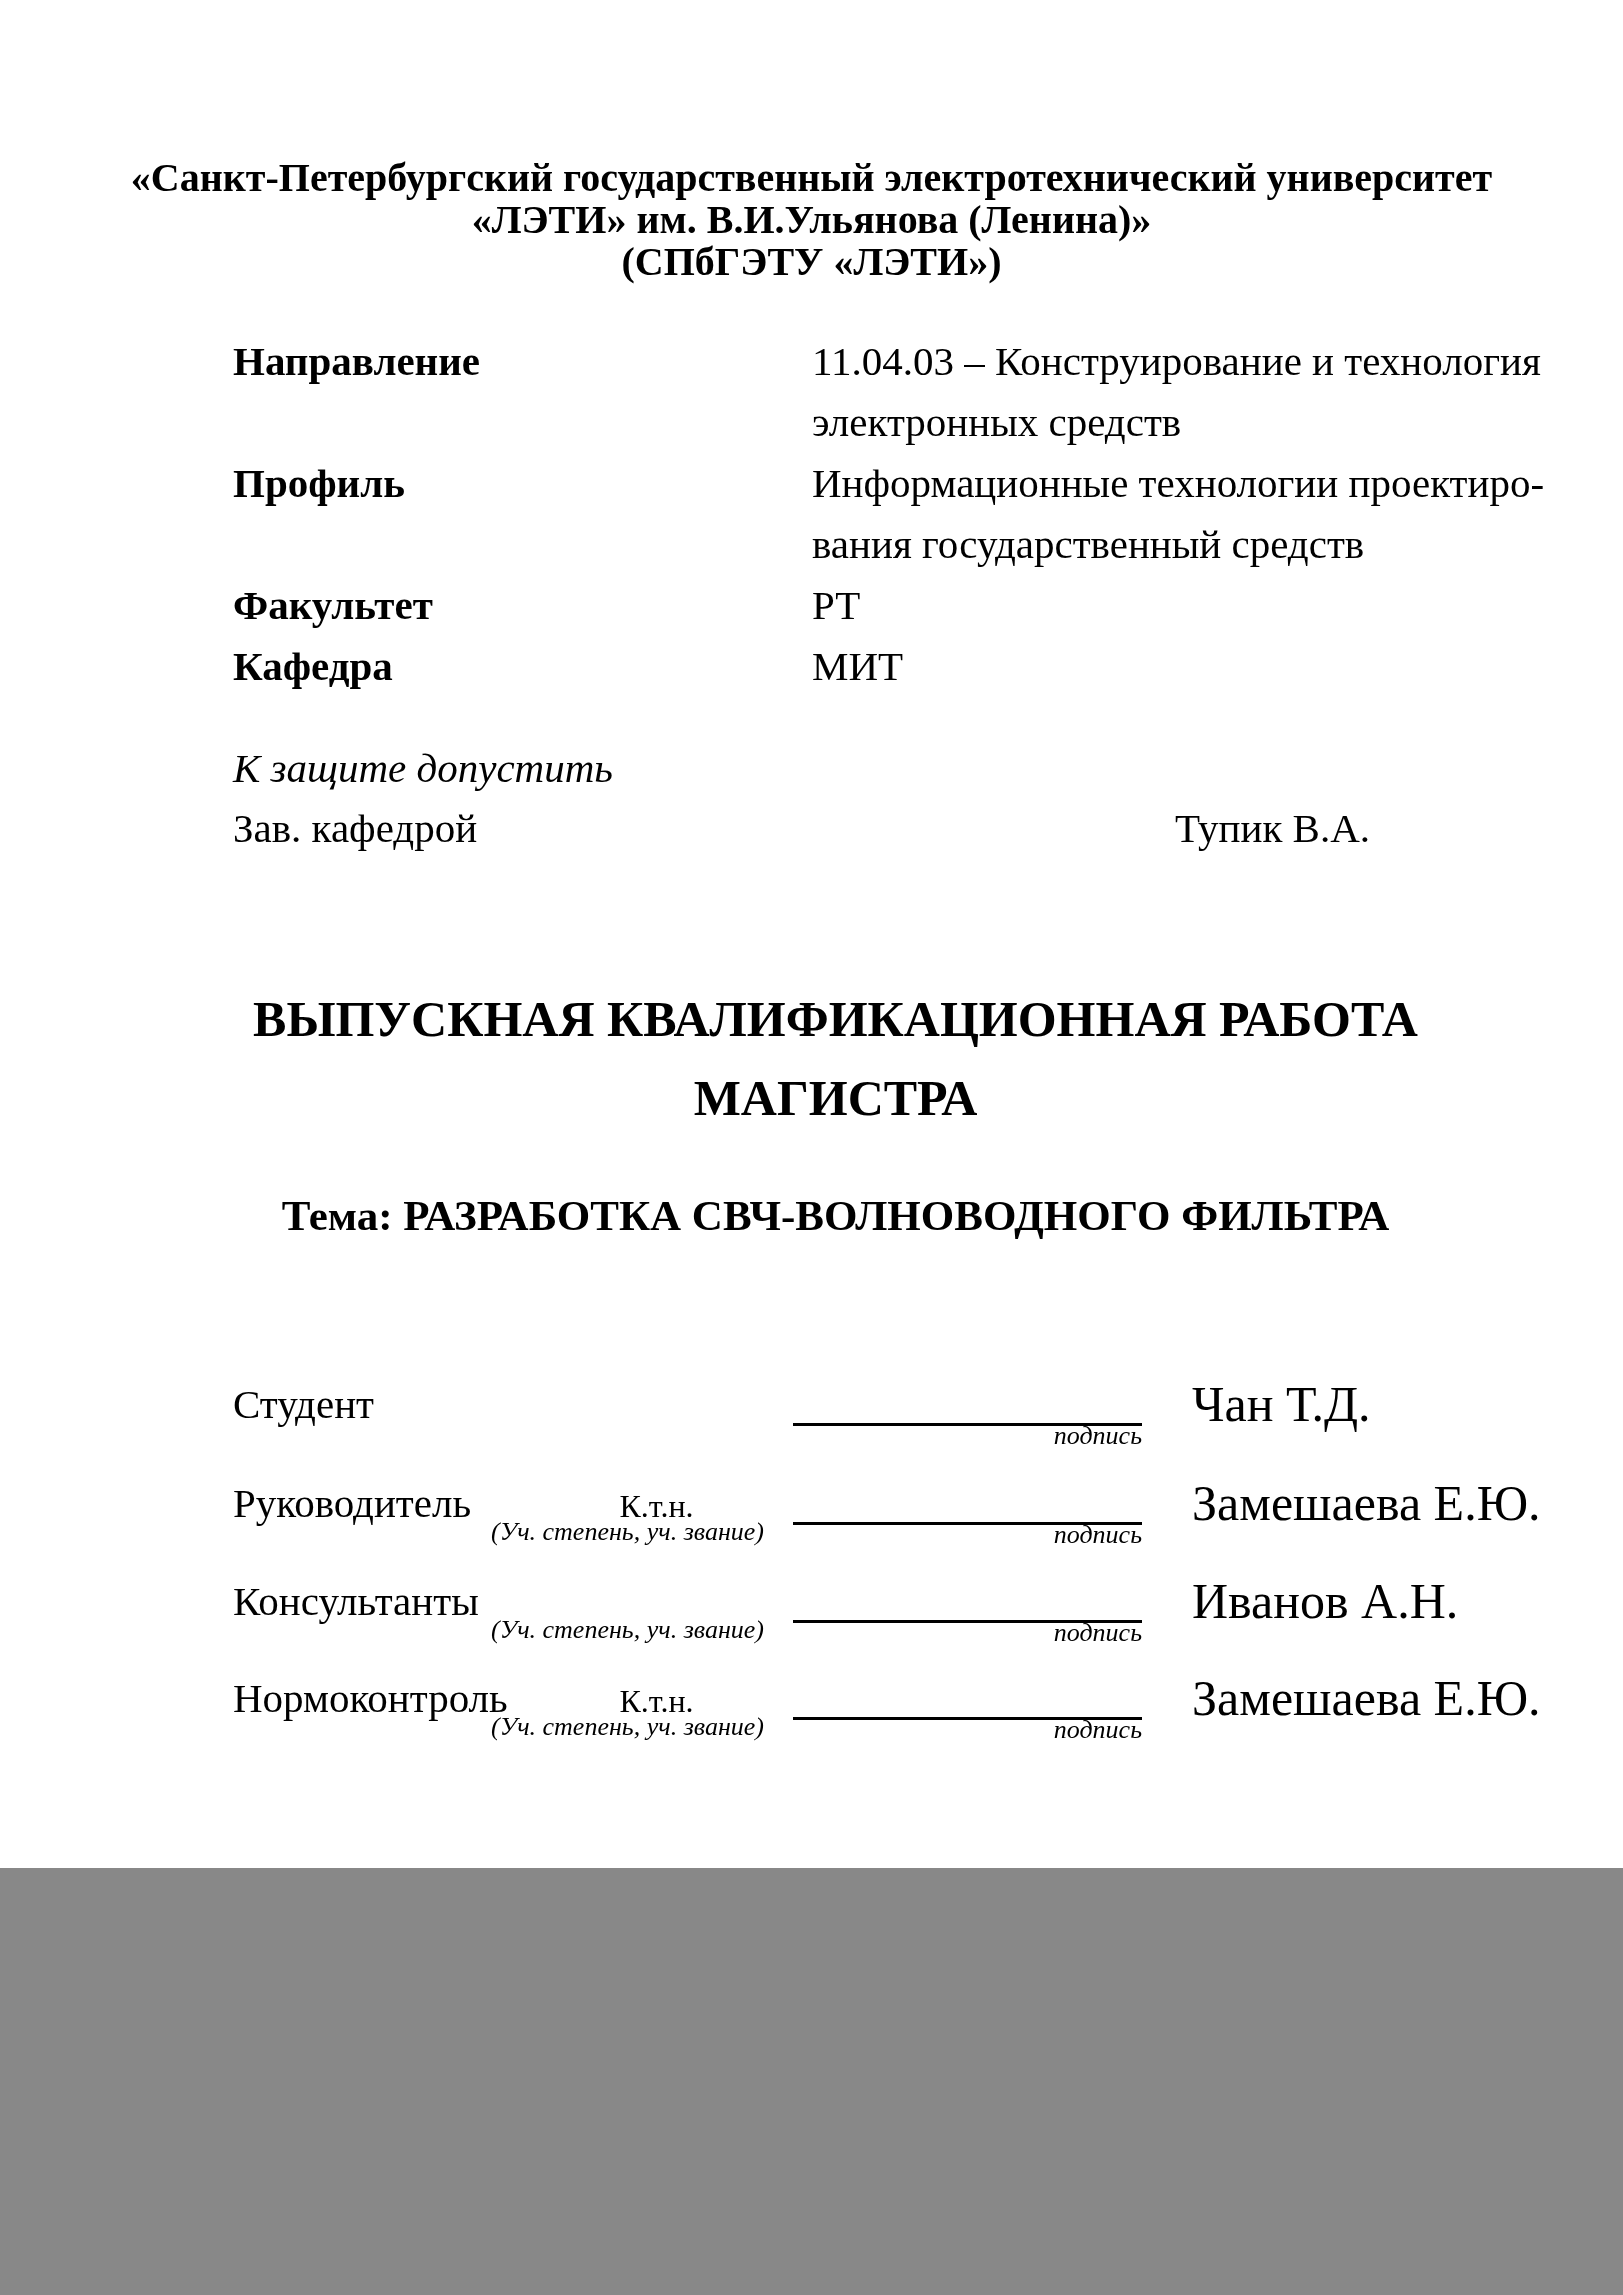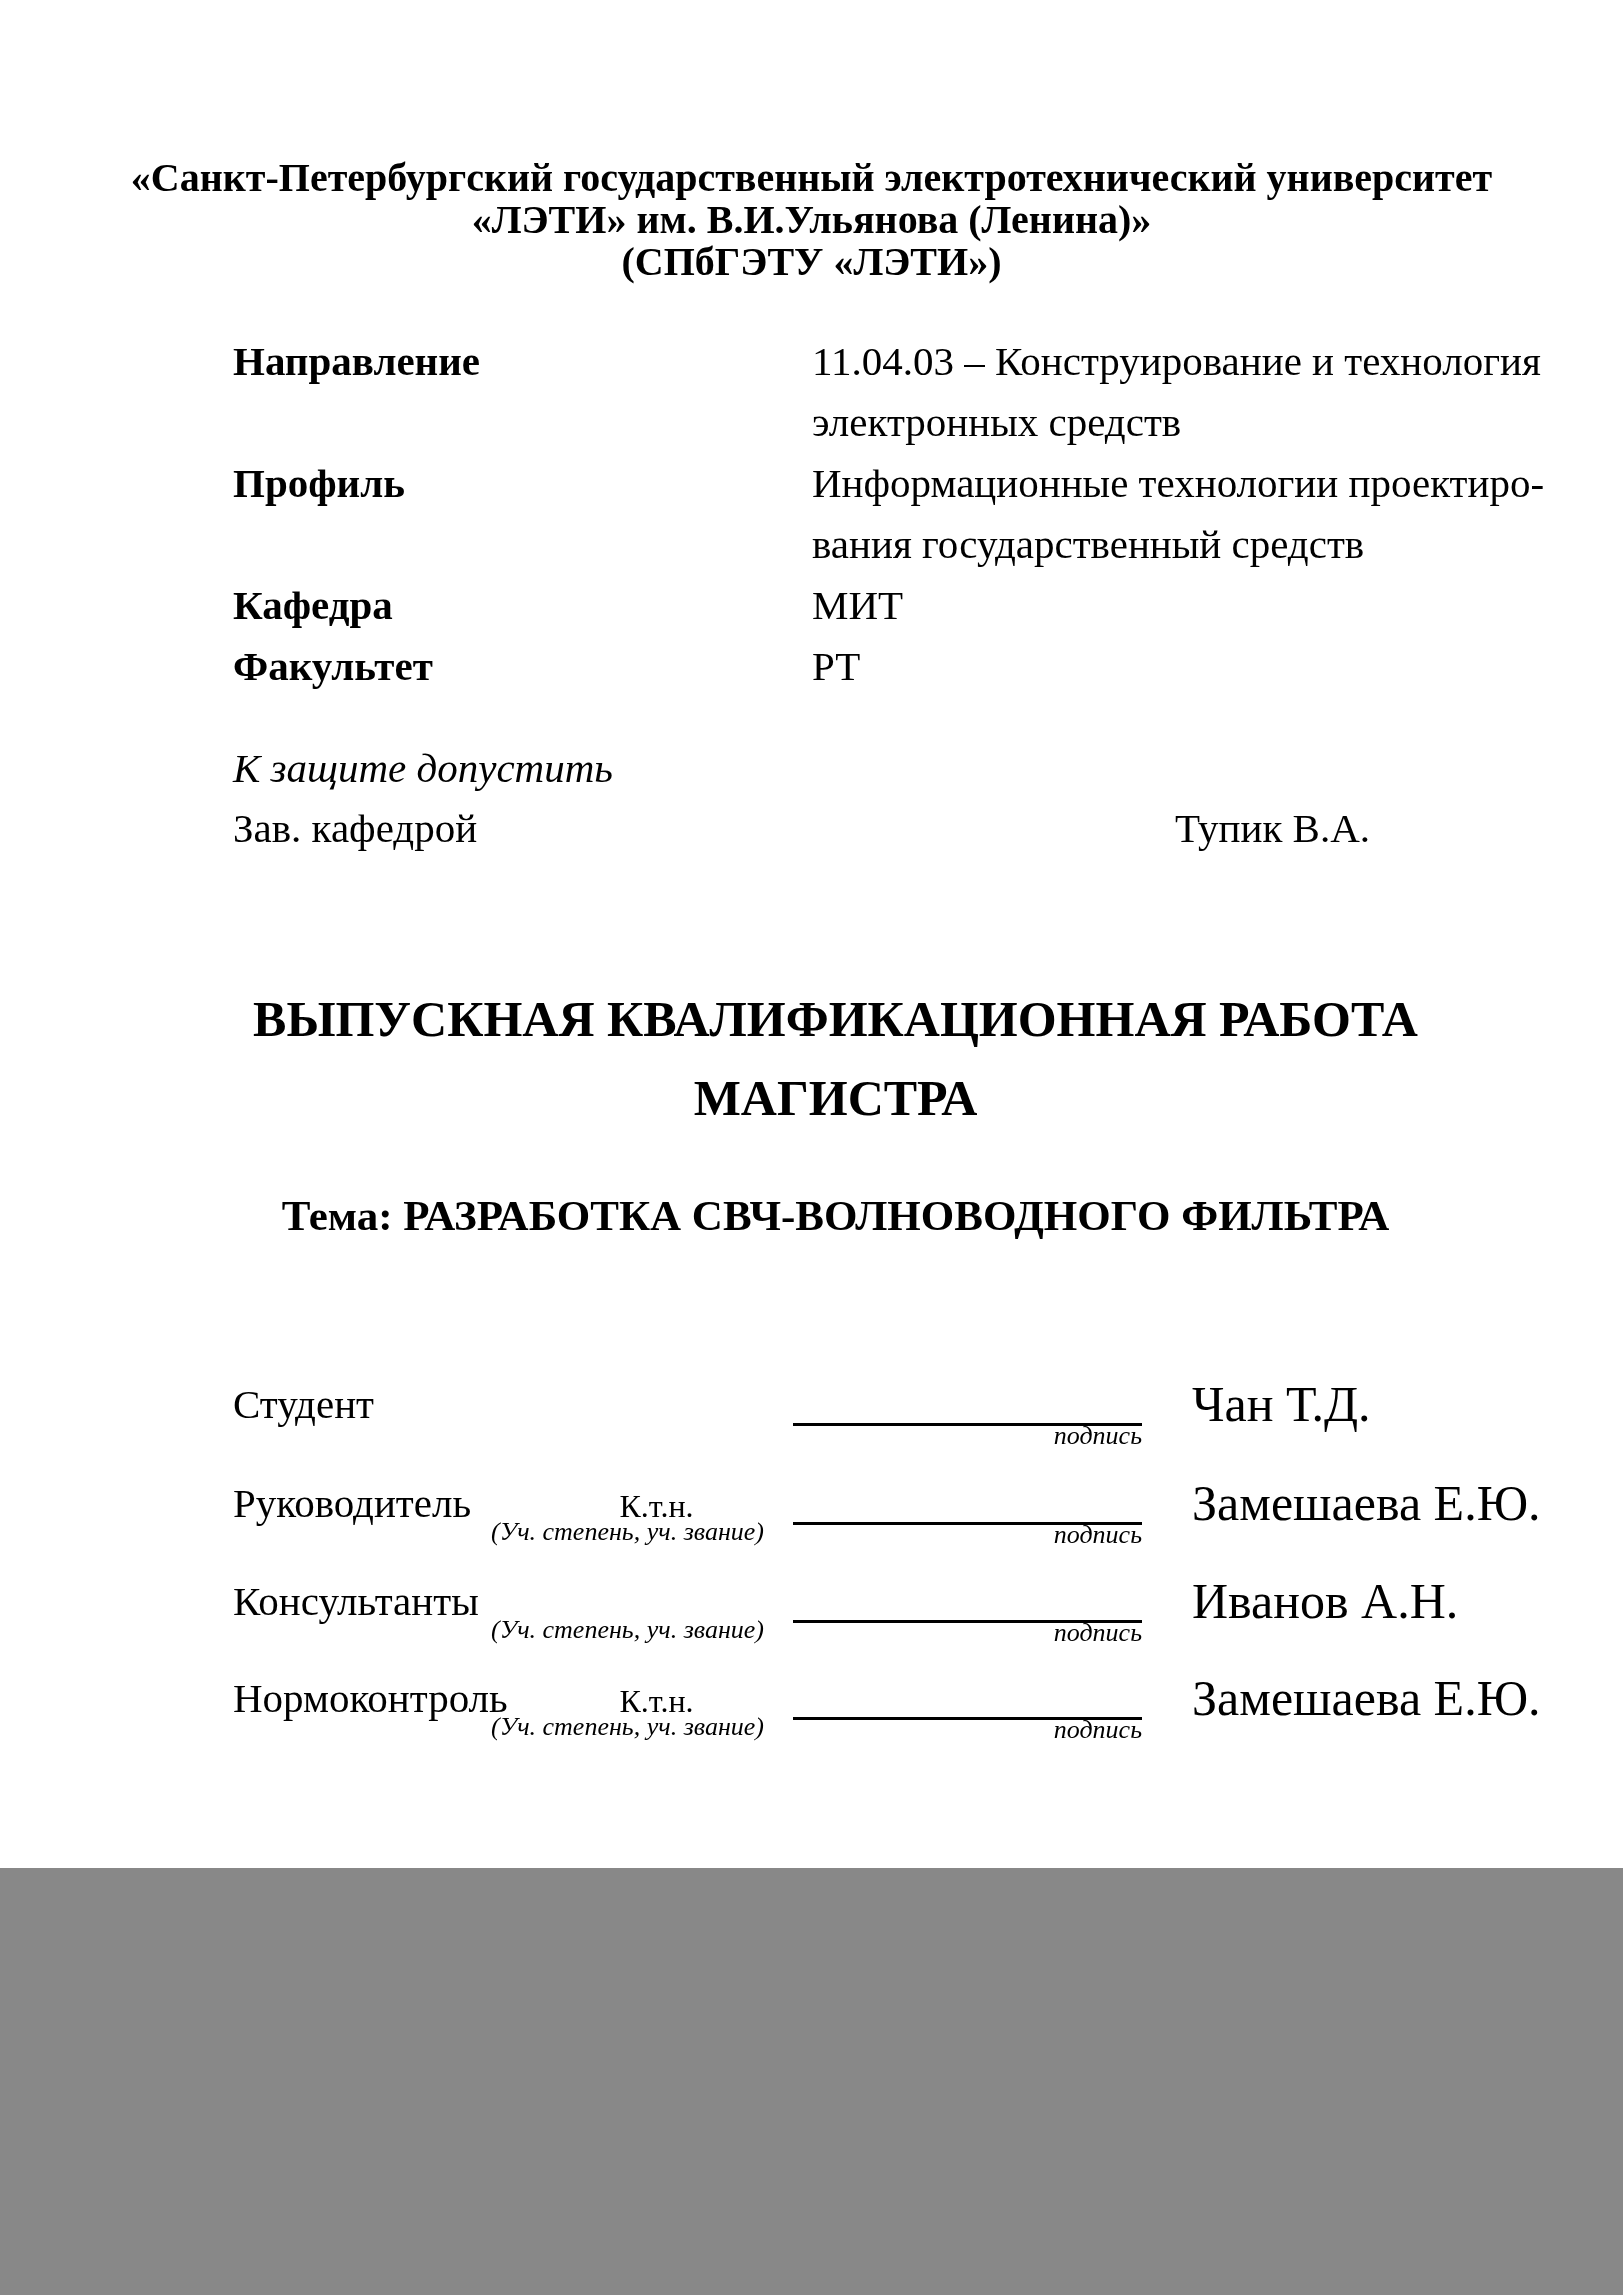--- a/index.html
+++ b/index.html
@@ -113,26 +113,26 @@
     </div>
     <div class="info-row">
       <div class="ilabel">Профиль</div>
       <div class="ivalue">Информационные технологии проектиро-</div>
     </div>
     <div class="info-row">
       <div class="ilabel"></div>
       <div class="ivalue">вания государственный средств</div>
     </div>
     <div class="info-row">
+      <div class="ilabel">Факультет</div>
+      <div class="ivalue">РТ</div>
+    </div>
+    <div class="info-row">
       <div class="ilabel">Кафедра</div>
       <div class="ivalue">МИТ</div>
-    </div>
-    <div class="info-row">
-      <div class="ilabel">Факультет</div>
-      <div class="ivalue">РТ</div>
     </div>
   </div>
 
   <div class="abs admission-note">К защите допустить</div>
   <div class="abs admission-row-label">Зав. кафедрой</div>
   <div class="abs admission-row-name">Тупик В.А.</div>
 
   <div class="abs main-title">
     <div>ВЫПУСКНАЯ КВАЛИФИКАЦИОННАЯ РАБОТА</div>
     <div>МАГИСТРА</div>

